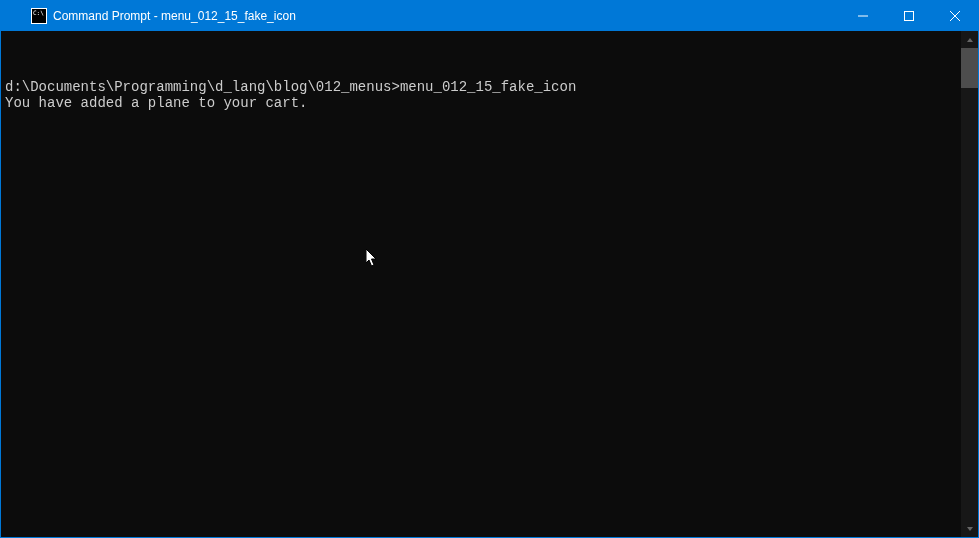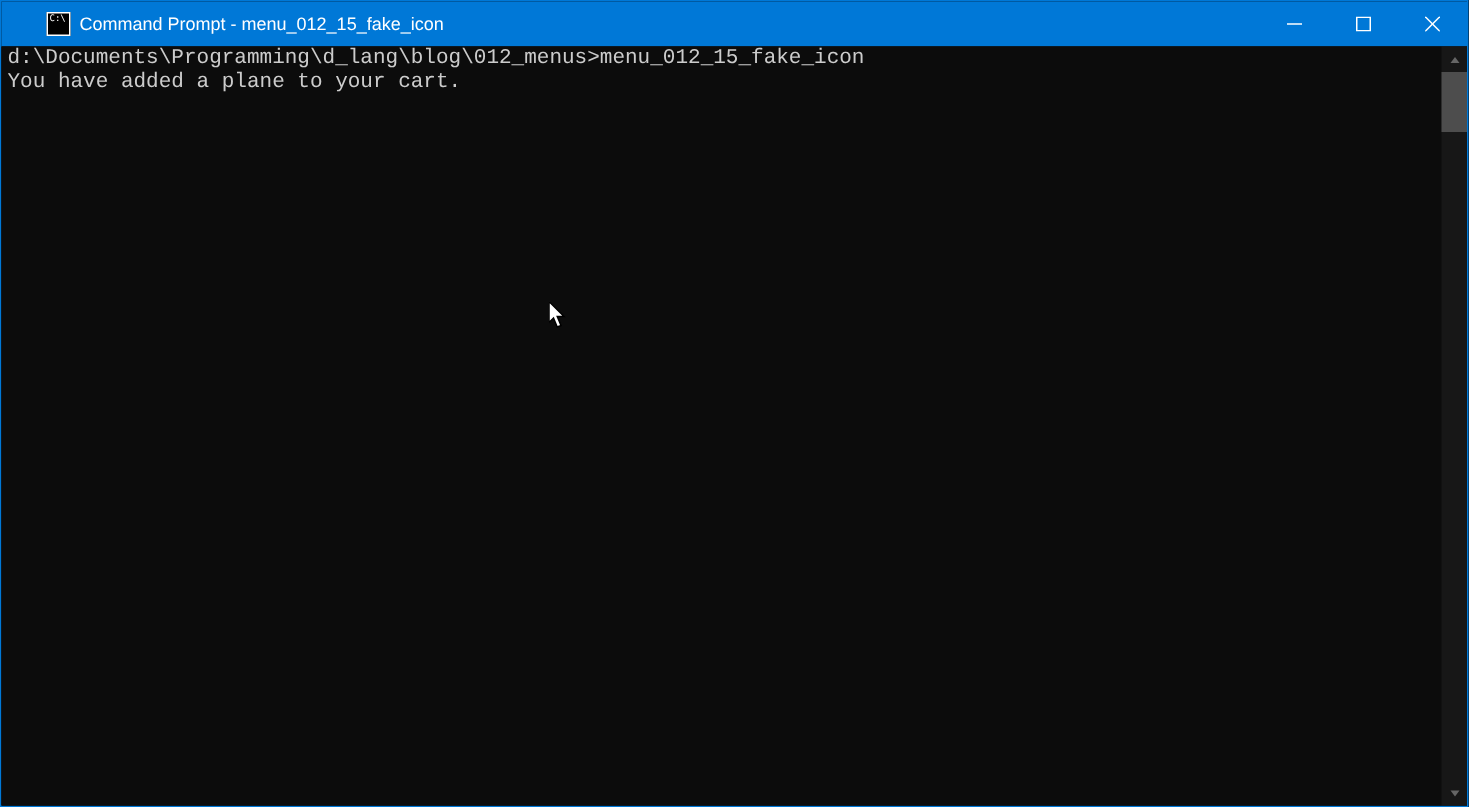--- a/index.html
+++ b/index.html
@@ -86,20 +86,21 @@
     .terminal {
       flex: 1;
       background: #0c0c0c;
       color: #cccccc;
       font-family: Consolas, "Courier New", monospace;
       font-size: 14px;
       line-height: 16px;
       padding: 0 4px;
       white-space: pre;
       position: relative;
+      margin-top: 48px;
     }
     .scrollbar {
       width: 17px;
       background: #171717;
       position: relative;
     }
     .scroll-arrow {
       width: 17px;
       height: 17px;
       display: flex;

